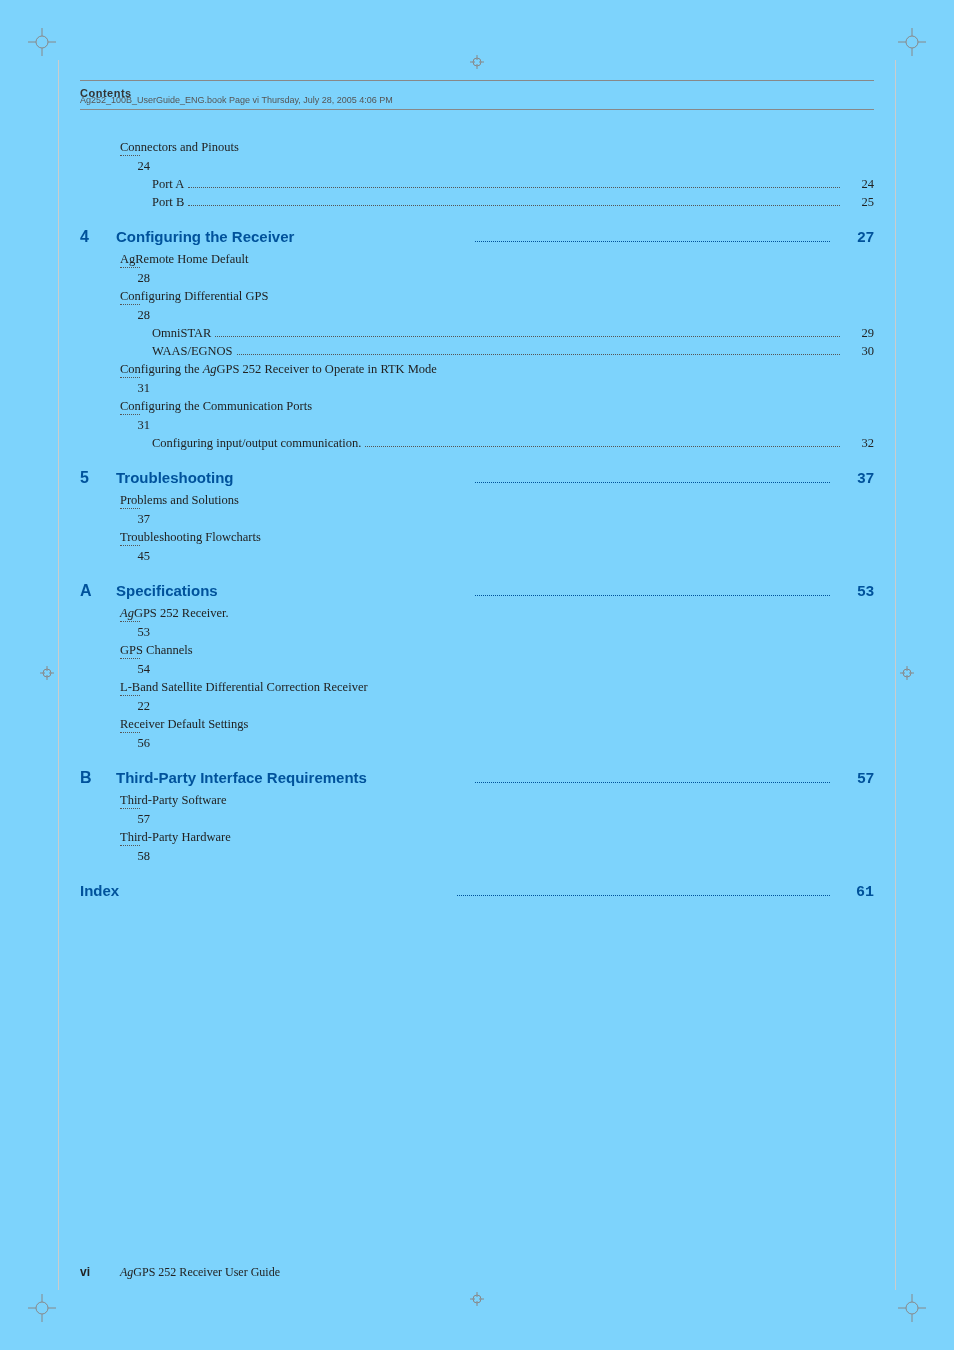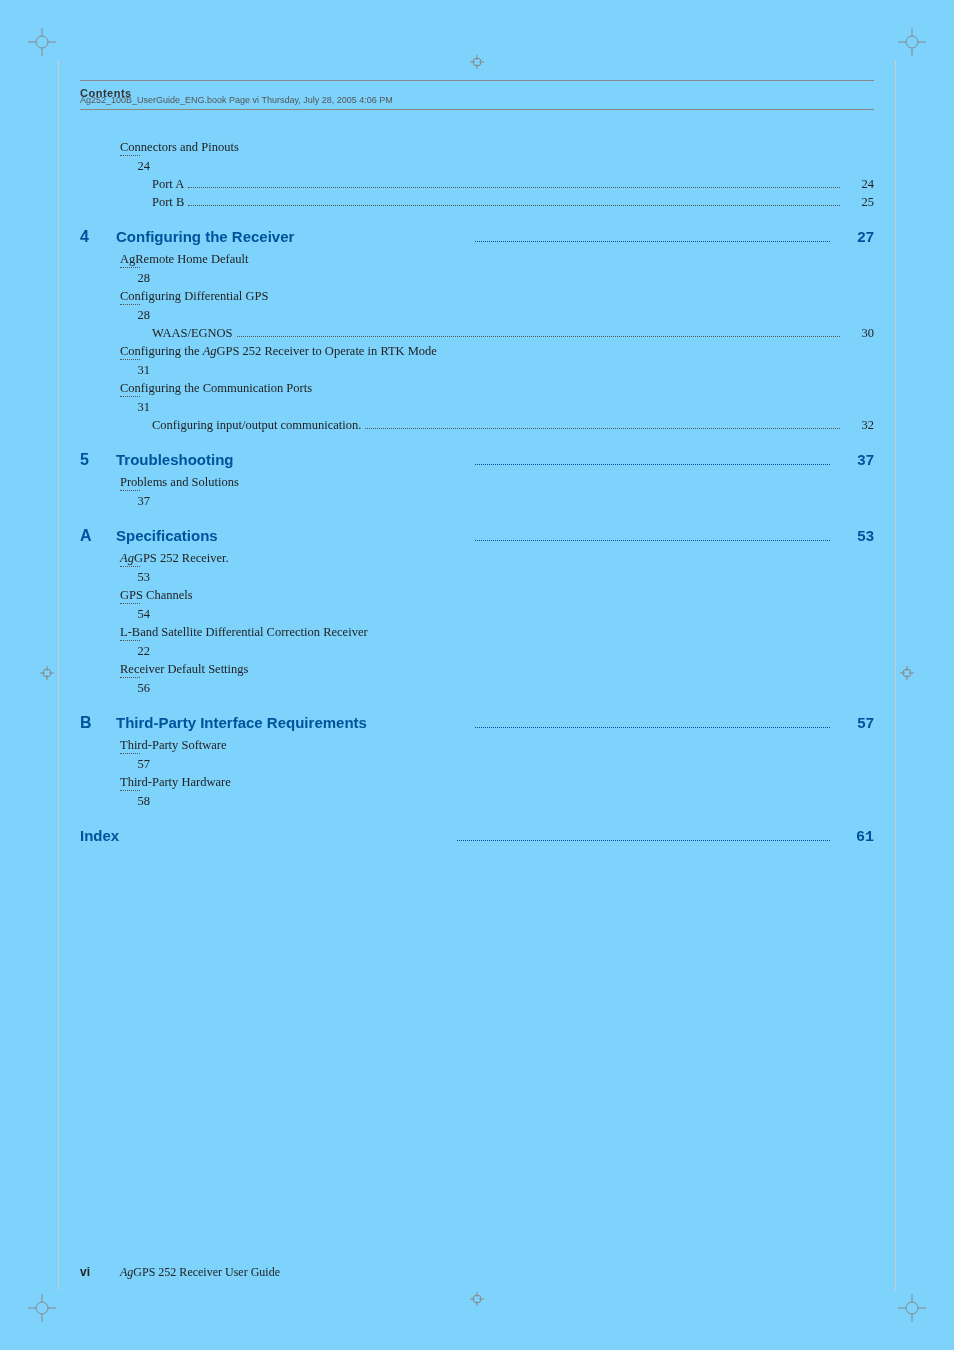--- a/index.html
+++ b/index.html
@@ -377,20 +377,25 @@
         <span class="toc-entry-label">AgRemote Home Default</span>
         <span class="toc-dots"></span>
         <span class="toc-page">28</span>
       </div>
       <div class="toc-entry toc-entry-indent1">
         <span class="toc-entry-label">Configuring Differential GPS</span>
         <span class="toc-dots"></span>
         <span class="toc-page">28</span>
       </div>
       <div class="toc-entry toc-entry-indent2">
+        <span class="toc-entry-label">OmniSTAR</span>
+        <span class="toc-dots"></span>
+        <span class="toc-page">29</span>
+      </div>
+      <div class="toc-entry toc-entry-indent2">
         <span class="toc-entry-label">WAAS/EGNOS</span>
         <span class="toc-dots"></span>
         <span class="toc-page">30</span>
       </div>
       <div class="toc-entry toc-entry-indent1">
         <span class="toc-entry-label">Configuring the <em>Ag</em>GPS 252 Receiver to Operate in RTK Mode</span>
         <span class="toc-dots"></span>
         <span class="toc-page">31</span>
       </div>
       <div class="toc-entry toc-entry-indent1">
@@ -410,20 +415,25 @@
         <span class="toc-chapter-num">5</span>
         <span class="toc-chapter-title">Troubleshooting</span>
         <span class="toc-dots" style="border-bottom:1px dotted #00529B;"></span>
         <span class="toc-chapter-page">37</span>
       </div>
       <div class="toc-entry toc-entry-indent1">
         <span class="toc-entry-label">Problems and Solutions</span>
         <span class="toc-dots"></span>
         <span class="toc-page">37</span>
       </div>
+      <div class="toc-entry toc-entry-indent1">
+        <span class="toc-entry-label">Troubleshooting Flowcharts</span>
+        <span class="toc-dots"></span>
+        <span class="toc-page">45</span>
+      </div>
     </div>
 
     <div class="toc-section">
       <div class="toc-chapter-row">
         <span class="toc-chapter-num">A</span>
         <span class="toc-chapter-title">Specifications</span>
         <span class="toc-dots" style="border-bottom:1px dotted #00529B;"></span>
         <span class="toc-chapter-page">53</span>
       </div>
       <div class="toc-entry toc-entry-indent1">

